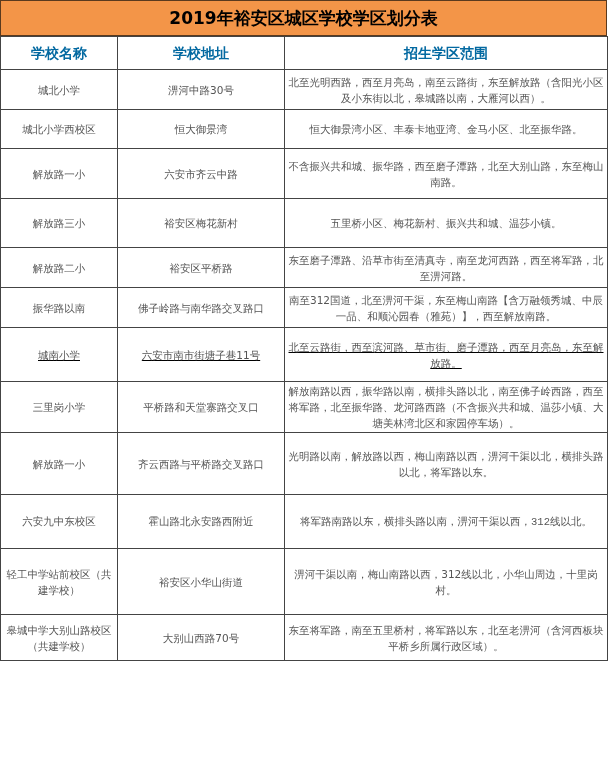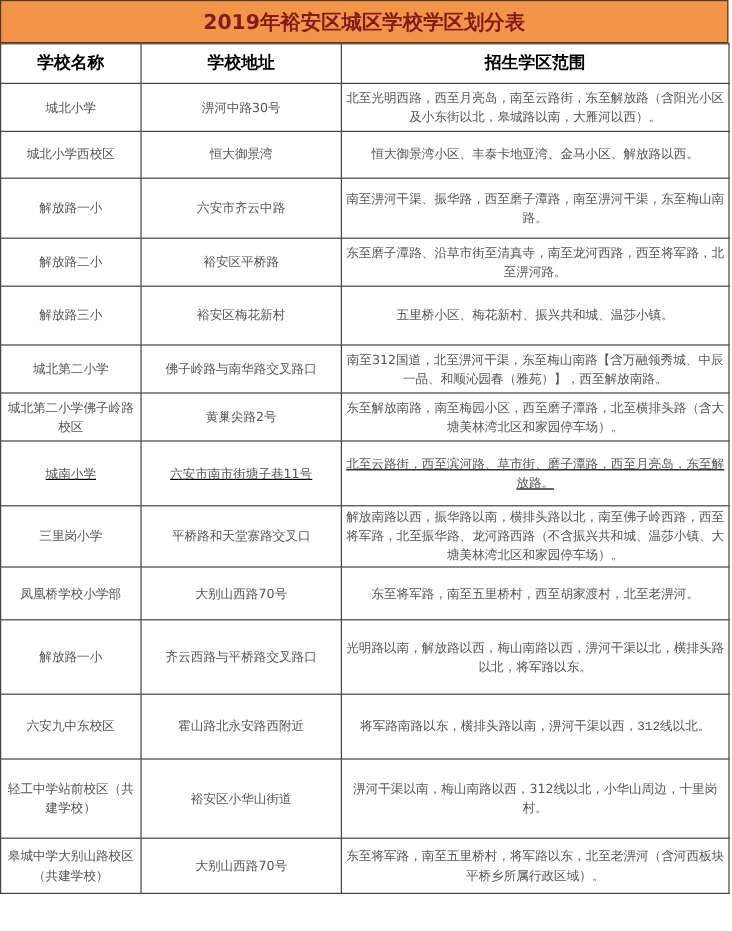--- a/index.html
+++ b/index.html
@@ -1,28 +1,28 @@
 <!DOCTYPE html>
 <html><head>
   <meta charset="utf-8">
   <style>
     html, body { margin: 0; padding: 0; background: #ffffff; }
     body { width: 610px; height: 776px; overflow: hidden; font-family: "DejaVu Sans", sans-serif; }
     .sheet { position: absolute; left: 0; top: 0; width: 607px; }
     .title {
       height: 36px; background: #f39548; border: 1px solid #5a3a1e; border-bottom: 1px solid #5a3a1e;
       display: flex; align-items: center; justify-content: center;
-      font-weight: bold; font-size: 17px; color: #7f1d1d; box-sizing: border-box;
+      font-weight: bold; font-size: 17px; color: #000000; box-sizing: border-box;
     }
     table { border-collapse: collapse; width: 607px; table-layout: fixed; }
     td, th {
       border: 1px solid #444; text-align: center; vertical-align: middle;
       font-size: 10.5px; color: #555; padding: 1px 3px; line-height: 16px; font-weight: normal;
     }
-    th { font-size: 14px; color: #000000; font-weight: bold; height: 32px; padding: 0; }
+    th { font-size: 14px; color: #0369a1; font-weight: bold; height: 32px; padding: 0; }
     col.c1 { width: 117px; }
     col.c2 { width: 167px; }
     col.c3 { width: 323px; }
     td.range { padding: 1px 2px; }
   </style>
 </head>
 <body>
 
 <div class="sheet">
   <div class="title">2019年裕安区城区学校学区划分表</div>
@@ -41,61 +41,51 @@
     </thead>
     <tbody id="tbody">
         <tr style="height: 40px;">
           <td>城北小学</td>
           <td>淠河中路30号</td>
           <td class="range">北至光明西路，西至月亮岛，南至云路街，东至解放路（含阳光小区及小东街以北，皋城路以南，大雁河以西）。</td>
         </tr>
         <tr style="height: 39px;">
           <td>城北小学西校区</td>
           <td>恒大御景湾</td>
-          <td class="range">恒大御景湾小区、丰泰卡地亚湾、金马小区、解放路以西。</td>
+          <td class="range">恒大御景湾小区、丰泰卡地亚湾、金马小区、北至振华路。</td>
         </tr>
         <tr style="height: 50px;">
           <td>解放路一小</td>
           <td>六安市齐云中路</td>
-          <td class="range">南至淠河干渠、振华路，西至磨子潭路，南至淠河干渠，东至梅山南路。</td>
-        </tr>
-        <tr style="height: 40px;">
-          <td>解放路二小</td>
-          <td>裕安区平桥路</td>
-          <td class="range">东至磨子潭路、沿草市街至清真寺，南至龙河西路，西至将军路，北至淠河路。</td>
+          <td class="range">不含振兴共和城、振华路，西至磨子潭路，北至大别山路，东至梅山南路。</td>
         </tr>
         <tr style="height: 49px;">
           <td>解放路三小</td>
           <td>裕安区梅花新村</td>
           <td class="range">五里桥小区、梅花新村、振兴共和城、温莎小镇。</td>
         </tr>
         <tr style="height: 40px;">
-          <td>城北第二小学</td>
+          <td>解放路二小</td>
+          <td>裕安区平桥路</td>
+          <td class="range">东至磨子潭路、沿草市街至清真寺，南至龙河西路，西至将军路，北至淠河路。</td>
+        </tr>
+        <tr style="height: 40px;">
+          <td>振华路以南</td>
           <td>佛子岭路与南华路交叉路口</td>
           <td class="range">南至312国道，北至淠河干渠，东至梅山南路【含万融领秀城、中辰一品、和顺沁园春（雅苑）】，西至解放南路。</td>
-        </tr>
-        <tr style="height: 40px;">
-          <td>城北第二小学佛子岭路校区</td>
-          <td>黄巢尖路2号</td>
-          <td class="range">东至解放南路，南至梅园小区，西至磨子潭路，北至横排头路（含大塘美林湾北区和家园停车场）。</td>
         </tr>
         <tr style="height: 54px; text-decoration: underline;">
           <td>城南小学</td>
           <td>六安市南市街塘子巷11号</td>
           <td class="range">北至云路街，西至滨河路、草市街、磨子潭路，西至月亮岛，东至解放路。</td>
         </tr>
         <tr style="height: 51px;">
           <td>三里岗小学</td>
           <td>平桥路和天堂寨路交叉口</td>
           <td class="range">解放南路以西，振华路以南，横排头路以北，南至佛子岭西路，西至将军路，北至振华路、龙河路西路（不含振兴共和城、温莎小镇、大塘美林湾北区和家园停车场）。</td>
-        </tr>
-        <tr style="height: 44px;">
-          <td>凤凰桥学校小学部</td>
-          <td>大别山西路70号</td>
-          <td class="range">东至将军路，南至五里桥村，西至胡家渡村，北至老淠河。</td>
         </tr>
         <tr style="height: 62px;">
           <td>解放路一小</td>
           <td>齐云西路与平桥路交叉路口</td>
           <td class="range">光明路以南，解放路以西，梅山南路以西，淠河干渠以北，横排头路以北，将军路以东。</td>
         </tr>
         <tr style="height: 54px; font-family: Liberation Mono, monospace;">
           <td>六安九中东校区</td>
           <td>霍山路北永安路西附近</td>
           <td class="range">将军路南路以东，横排头路以南，淠河干渠以西，312线以北。</td>

